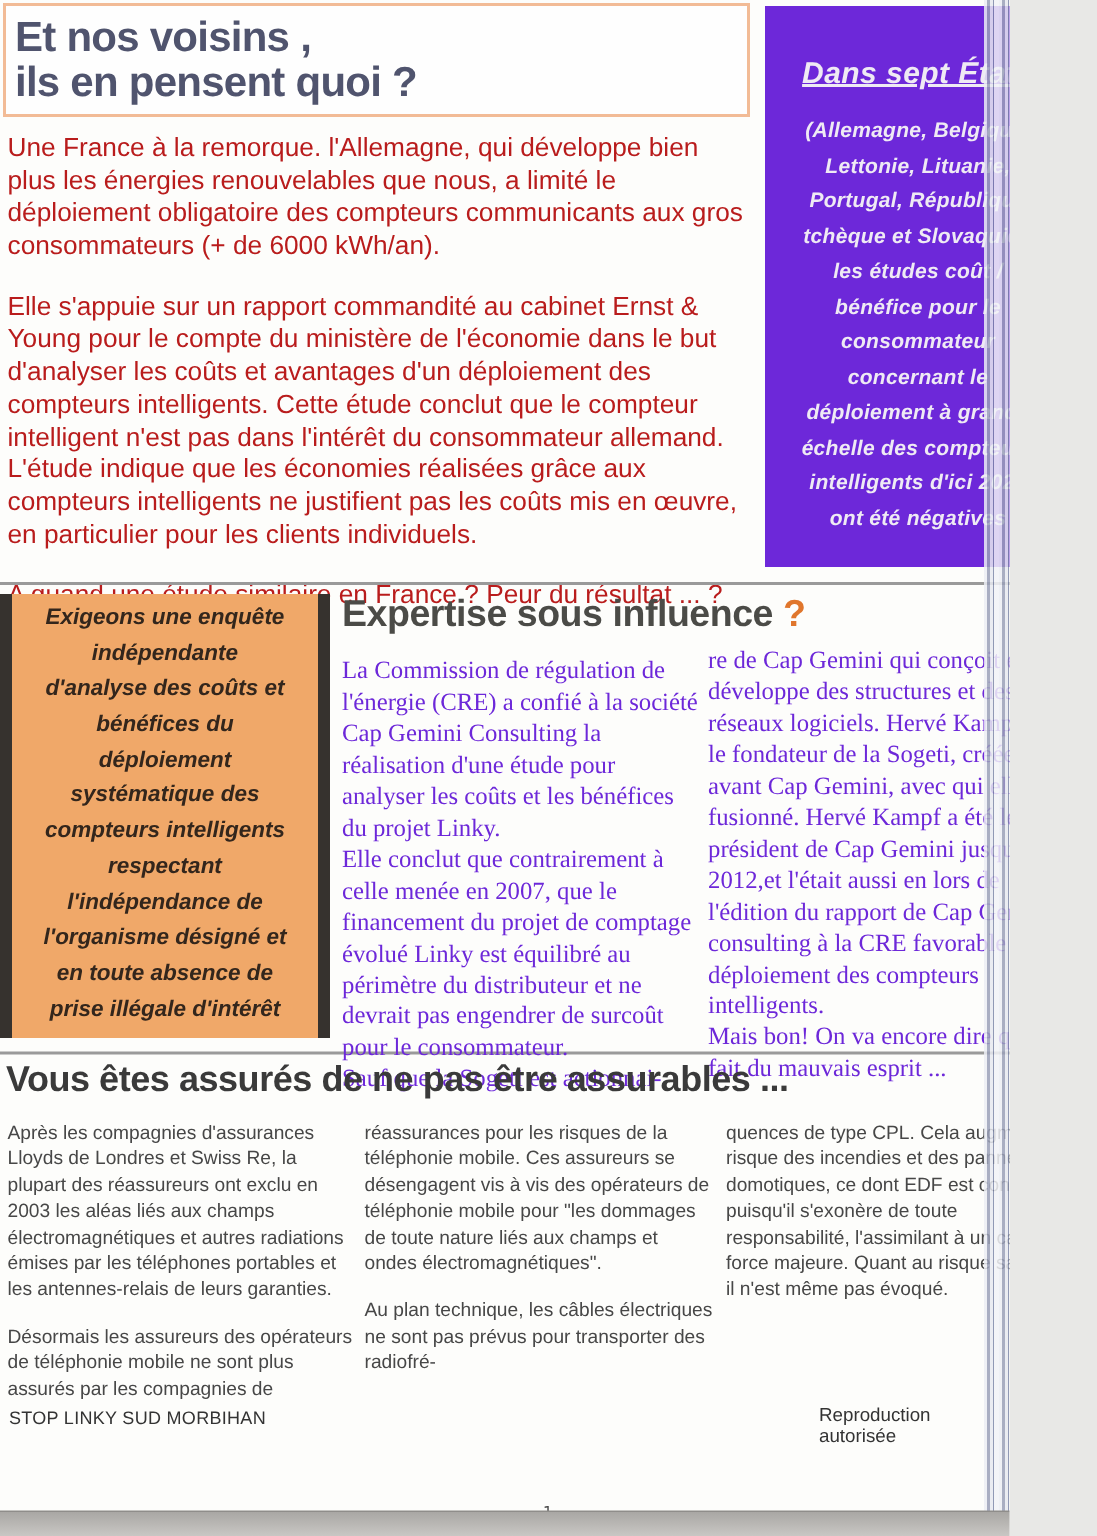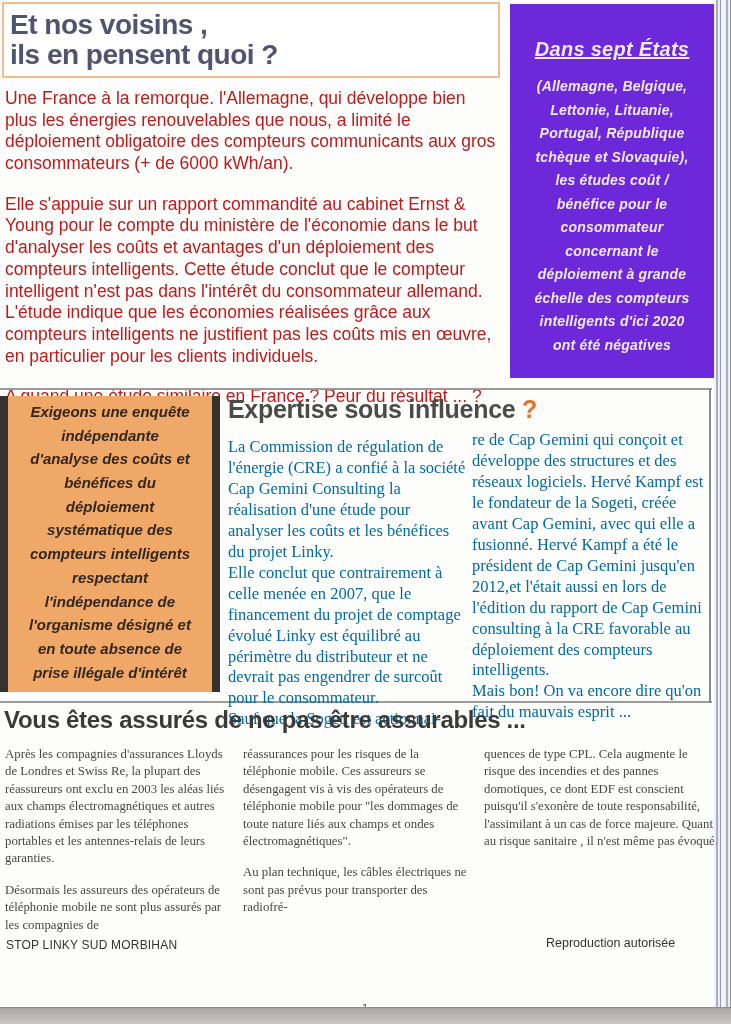--- a/index.html
+++ b/index.html
@@ -1,18 +1,18 @@
 <!DOCTYPE html>
 <html><head>
 <meta charset="utf-8">
 <style>
   html,body{margin:0;padding:0;background:#e8e8e6;}
   .page{
     position:relative;
-    width:731px;height:1024px;
+    width:673px;height:1024px;
     background:#fdfdfb;
     overflow:hidden;
     font-family:"Liberation Sans",sans-serif;
     color:#3b3b3b;
   }
   
   .title-box{
     position:absolute;left:2px;top:2px;width:494px;height:72px;
     border:2px solid #f2bb96;background:#fefefe;
     display:flex;align-items:center;
@@ -67,34 +67,34 @@
     line-height:1.58;color:#33261c;white-space:pre-line;padding:4px 6px;
   }
   .expertise-heading{
     position:absolute;left:228px;top:395px;margin:0;
     font-size:25px;font-weight:600;color:#4b4b47;letter-spacing:-0.3px;
   }
   .expertise-heading .qmark{color:#e0762c;font-weight:700;}
   .ecol{
     position:absolute;width:238px;
     font-family:"Liberation Serif",serif;
-    font-size:16.5px;line-height:1.27;color:#0369a1;
+    font-size:16.5px;line-height:1.27;color:#6d28d9;
     white-space:pre-line;
   }
   .ecol1{left:228px;top:437px;}
   .ecol2{left:472px;top:430px;width:236px;}
   .ecol .u{}
   
   .insurance-heading{
     position:absolute;left:4px;top:706px;margin:0;
     font-size:24px;font-weight:700;color:#3a3a3a;letter-spacing:-0.3px;
   }
   .icol{
     position:absolute;top:746px;width:232px;
-    font-family:Liberation Serif, serif;
+    font-family:Liberation Sans, sans-serif;
     font-size:12.8px;line-height:1.36;color:#474747;
   }
   .icol p{margin:0 0 14px 0;}
   .icol1{left:5px;}
   .icol2{left:243px;}
   .icol3{left:484px;width:236px;}
   
   .footer-left{
     position:absolute;left:6px;top:938px;
     font-size:12px;color:#333;letter-spacing:.2px;

